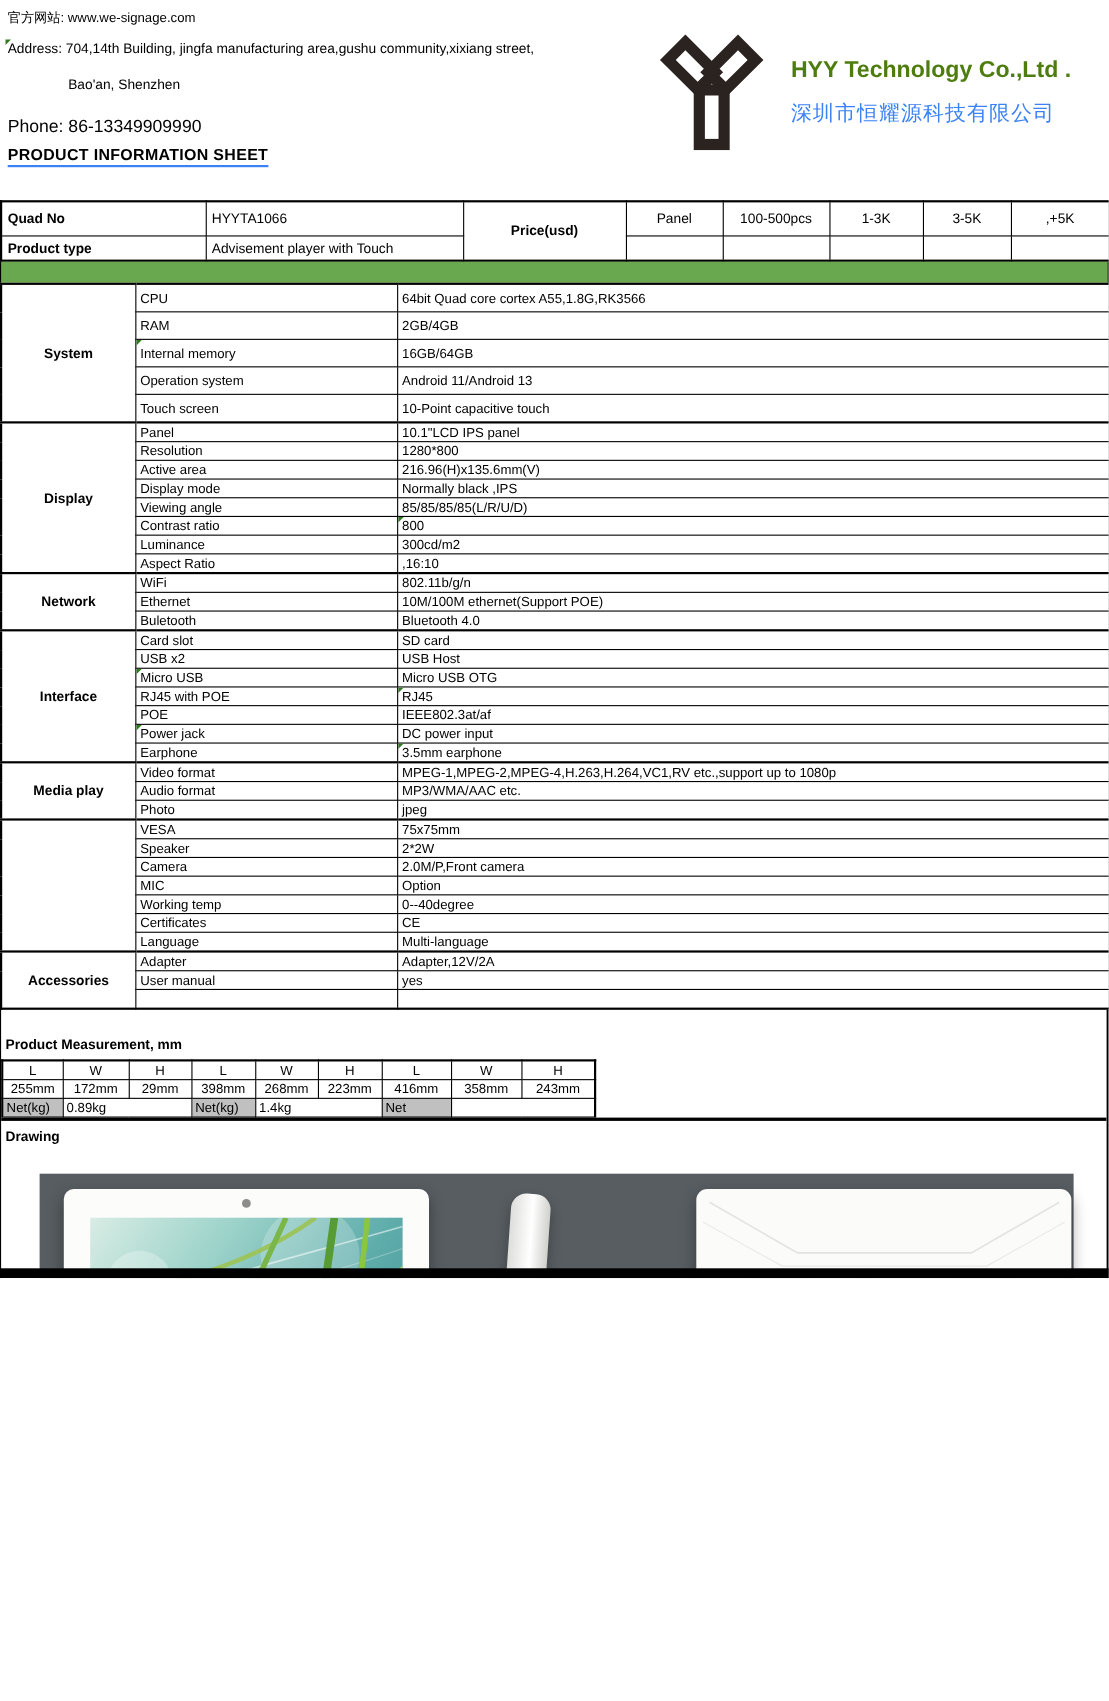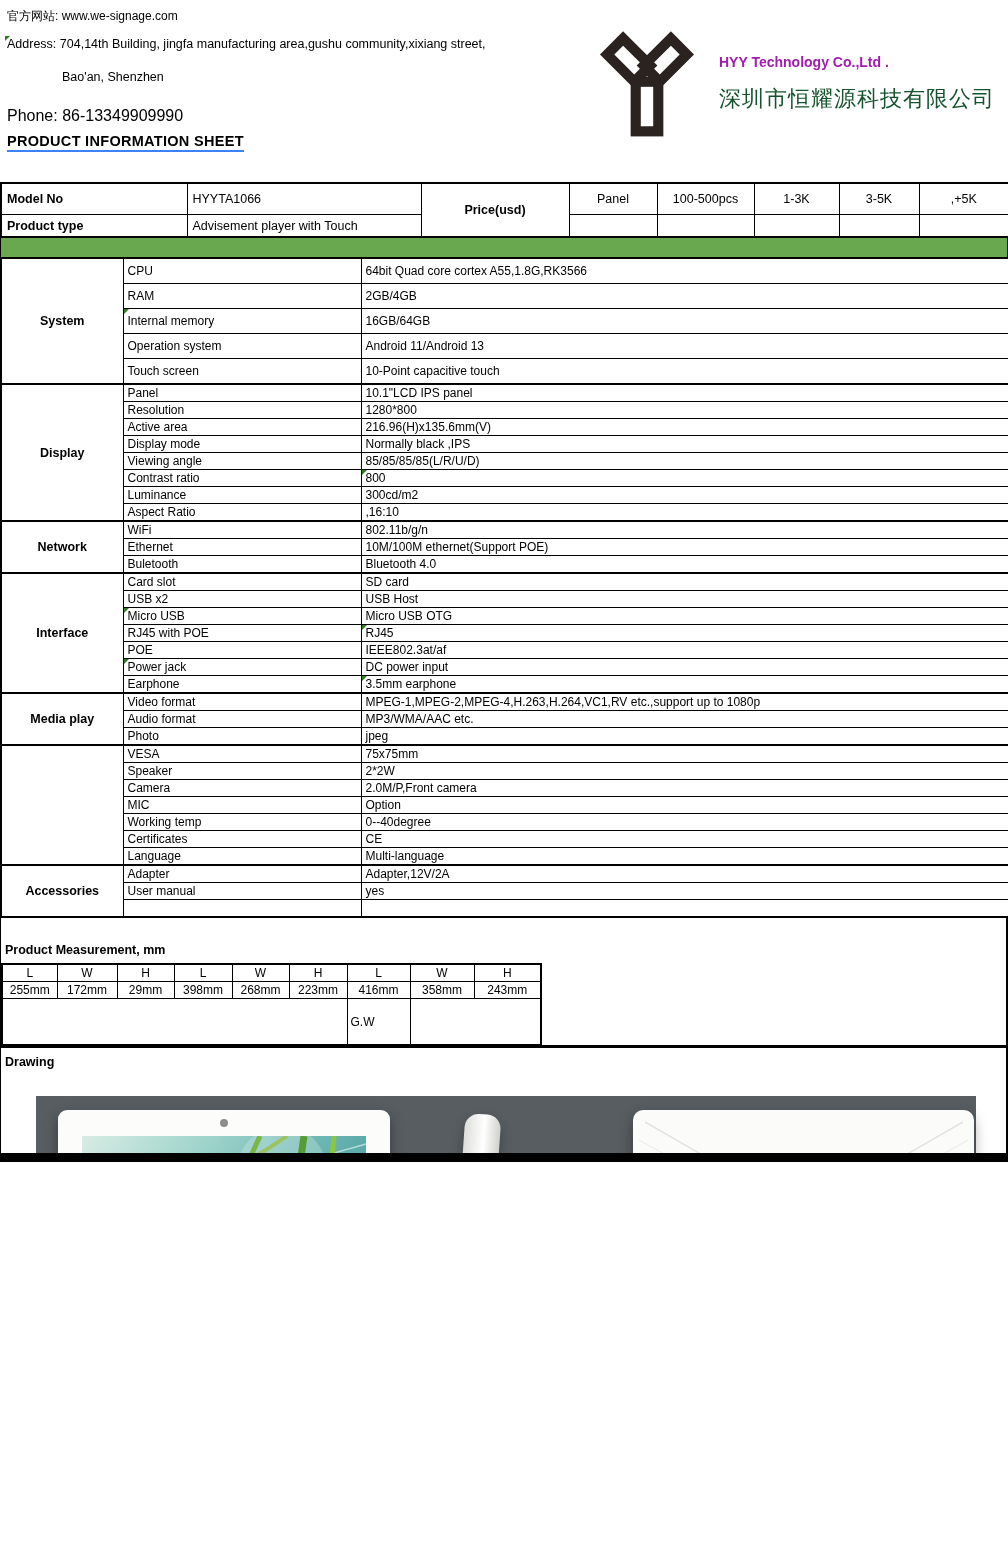--- a/index.html
+++ b/index.html
@@ -12,22 +12,22 @@
   .h-addr{position:absolute;left:7px;top:37px;font-size:12.5px;}
   .h-addr b{font-weight:normal;}
   .h-addr2{position:absolute;left:62px;top:70px;font-size:12.5px;}
   .h-phone{position:absolute;left:7px;top:107px;font-size:16px;}
   .sheet-title{position:absolute;left:7px;top:133px;font-size:14.5px;font-weight:bold;
                border-bottom:2px solid #3b82f6;padding-bottom:1px;letter-spacing:.3px;}
   .gtri{position:absolute;width:0;height:0;border-top:5px solid #2f7d1f;border-right:5px solid transparent;}
   .logo{position:absolute;left:583px;top:22px;display:flex;align-items:center;}
   .logo svg{width:128px;height:124px;flex:0 0 auto;}
   .logo-text{margin-left:8px;}
-  .logo-en{font-size:14px;font-weight:bold;color:#a21caf;}
-  .logo-cn{font-size:22px;color:#14532d;margin-top:14px;letter-spacing:1px;}
+  .logo-en{font-size:21px;font-weight:bold;color:#4d7c0f;}
+  .logo-cn{font-size:19px;color:#3b82f6;margin-top:14px;letter-spacing:1px;}
 
   
   table{border-collapse:collapse;table-layout:fixed;}
   td{overflow:hidden;white-space:nowrap;}
 
   
   .price-table{width:1008px;border:2px solid #000;}
   .price-table td{border:1px solid #000;font-size:12.5px;padding:0 5px;}
   .price-table tr.r1 td{height:30px;}
   .price-table tr.r2 td{height:21px;}
@@ -116,21 +116,21 @@
         <col style="width:234px">
         <col style="width:148px">
         <col style="width:88px">
       <col style="width:97px">
         <col style="width:85px">
         <col style="width:80px">
         <col style="width:90px">
     </colgroup>
     <tbody>
       <tr class="r1">
-        <td class="bold">Model No</td>
+        <td class="bold">Quad No</td>
         <td>HYYTA1066</td>
         <td class="bold center" rowspan="2">Price(usd)</td>
         <td class="center">Panel</td>
         <td class="center">100-500pcs</td>
         <td class="center">1-3K</td>
         <td class="center">3-5K</td>
         <td class="center">,+5K</td>
       </tr>
       <tr class="r2">
         <td class="bold">Product type</td>
@@ -338,23 +338,26 @@
           <td>255mm</td>
           <td>172mm</td>
           <td>29mm</td>
           <td>398mm</td>
           <td>268mm</td>
           <td>223mm</td>
           <td>416mm</td>
           <td>358mm</td>
           <td>243mm</td>
         </tr>
-        <tr class="gw">
-          <td colspan="6"></td>
-          <td>G.W</td>
+        <tr>
+          <td class="gray">Net(kg)</td>
+          <td colspan="2">0.89kg</td>
+          <td class="gray">Net(kg)</td>
+          <td colspan="2">1.4kg</td>
+          <td class="gray">Net</td>
           <td colspan="2"></td>
         </tr>
       </tbody>
     </table>
 
     <div class="divider"></div>
 
     <div class="drawing-title">Drawing</div>
 
     <div class="drawing-panel">

